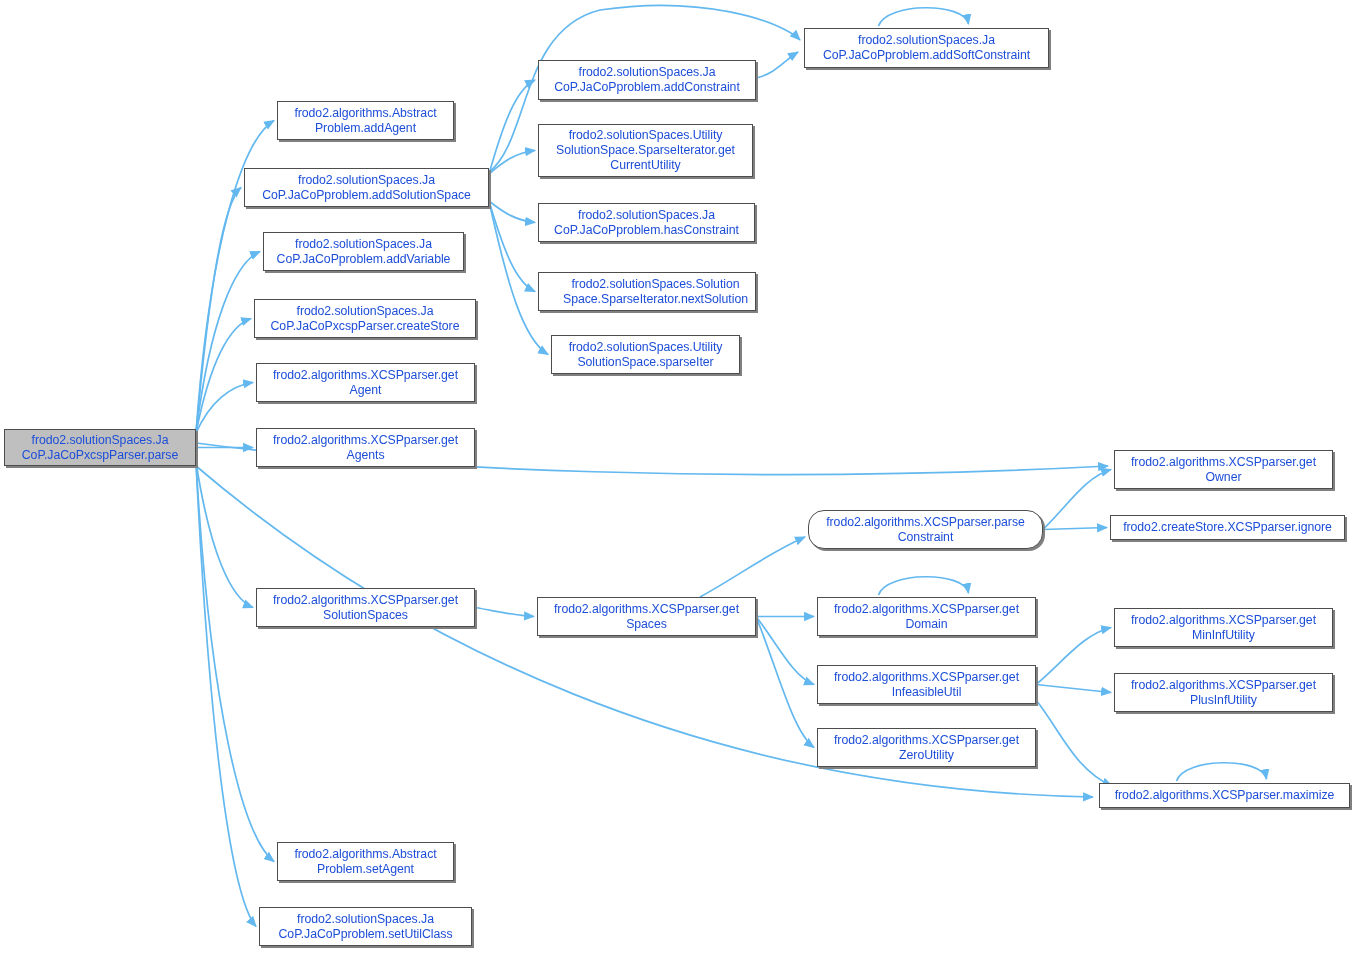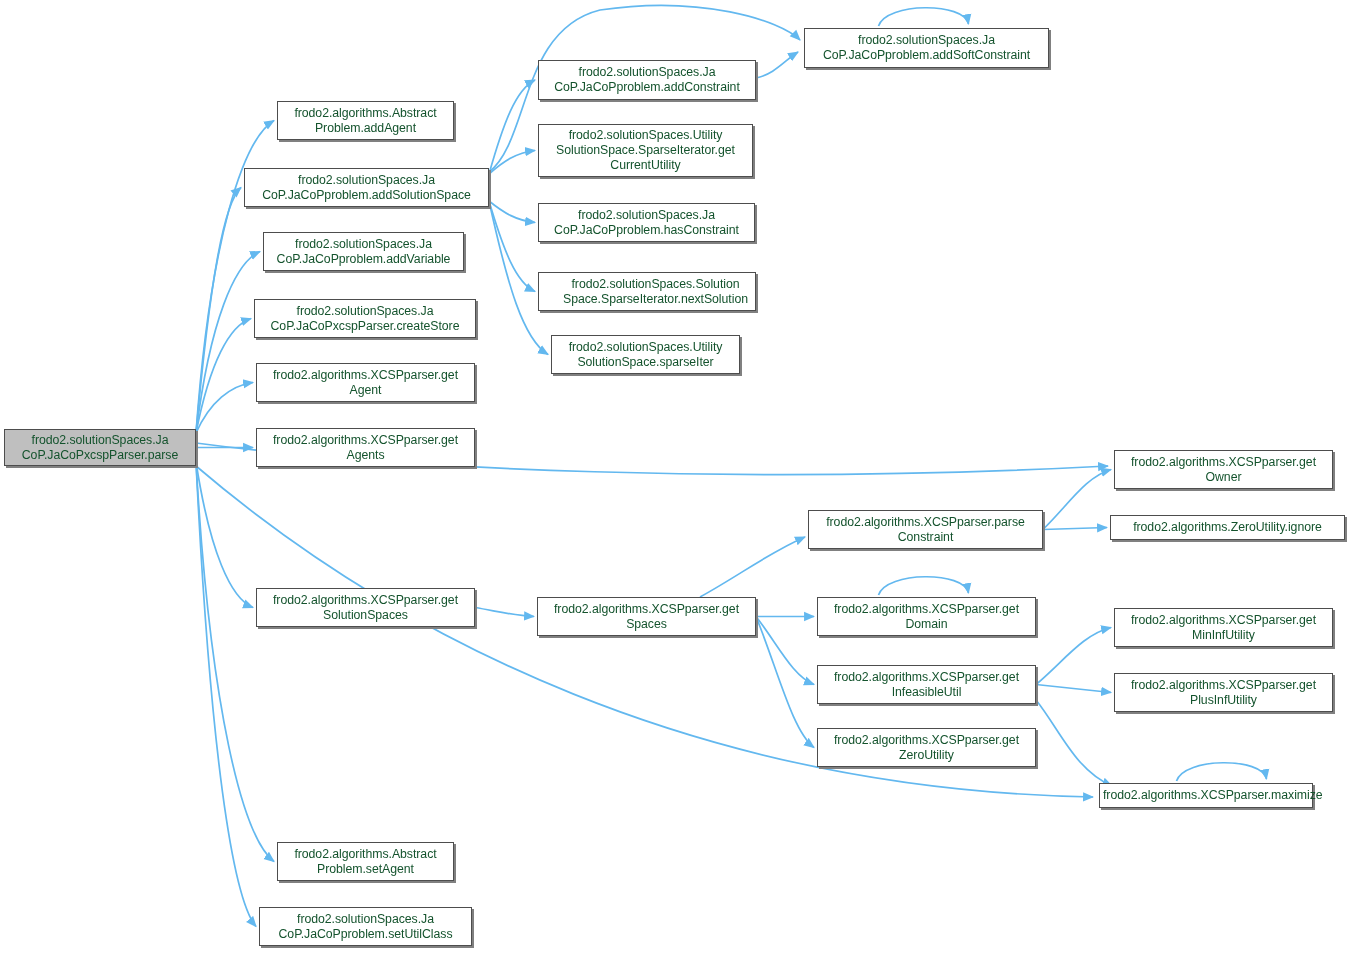--- a/index.html
+++ b/index.html
@@ -27,21 +27,21 @@
     box-sizing: border-box;
     border: 1px solid #4d4d4d;
     background: #ffffff;
     box-shadow: 2px 2px 0 0 #808080;
     display: flex;
     align-items: center;
     justify-content: center;
     text-align: center;
     font-size: 12.3px;
     line-height: 15px;
-    color: #14532d;
+    color: #1d4ed8;
     letter-spacing: -0.05px;
     padding: 0 3px;
     z-index: 5;
   }
   .node.root {
     background: #bfbfbf;
   }
   .node-label {
     display: block;
     width: 100%;
@@ -140,26 +140,26 @@
 Agent</span>
     </div>
     <div class="node" style="left: 256px; top: 428px; width: 219px; height: 39px;">
       <span class="node-label">frodo2.algorithms.XCSPparser.get
 Agents</span>
     </div>
     <div class="node" style="left: 1114px; top: 450px; width: 219px; height: 39px;">
       <span class="node-label">frodo2.algorithms.XCSPparser.get
 Owner</span>
     </div>
-    <div class="node" style="left: 808px; top: 510px; width: 235px; height: 39px;">
+    <div class="node" style="left: 808px; top: 510px; width: 235px; height: 39px; border-radius: 16px;">
       <span class="node-label">frodo2.algorithms.XCSPparser.parse
 Constraint</span>
     </div>
     <div class="node" style="left: 1110px; top: 515px; width: 235px; height: 25px;">
-      <span class="node-label">frodo2.algorithms.ZeroUtility.ignore</span>
+      <span class="node-label">frodo2.createStore.XCSPparser.ignore</span>
     </div>
     <div class="node" style="left: 256px; top: 588px; width: 219px; height: 39px;">
       <span class="node-label">frodo2.algorithms.XCSPparser.get
 SolutionSpaces</span>
     </div>
     <div class="node" style="left: 537px; top: 597px; width: 219px; height: 39px;">
       <span class="node-label">frodo2.algorithms.XCSPparser.get
 Spaces</span>
     </div>
     <div class="node" style="left: 817px; top: 597px; width: 219px; height: 39px;">
@@ -175,21 +175,21 @@
 InfeasibleUtil</span>
     </div>
     <div class="node" style="left: 1114px; top: 673px; width: 219px; height: 39px;">
       <span class="node-label">frodo2.algorithms.XCSPparser.get
 PlusInfUtility</span>
     </div>
     <div class="node" style="left: 817px; top: 728px; width: 219px; height: 39px;">
       <span class="node-label">frodo2.algorithms.XCSPparser.get
 ZeroUtility</span>
     </div>
-    <div class="node" style="left: 1099px; top: 783px; width: 214px; height: 25px;">
+    <div class="node" style="left: 1099px; top: 783px; width: 251px; height: 25px;">
       <span class="node-label">frodo2.algorithms.XCSPparser.maximize</span>
     </div>
     <div class="node" style="left: 277px; top: 842px; width: 177px; height: 39px;">
       <span class="node-label">frodo2.algorithms.Abstract
 Problem.setAgent</span>
     </div>
     <div class="node" style="left: 259px; top: 907px; width: 213px; height: 39px;">
       <span class="node-label">frodo2.solutionSpaces.Ja
 CoP.JaCoPproblem.setUtilClass</span>
     </div>

